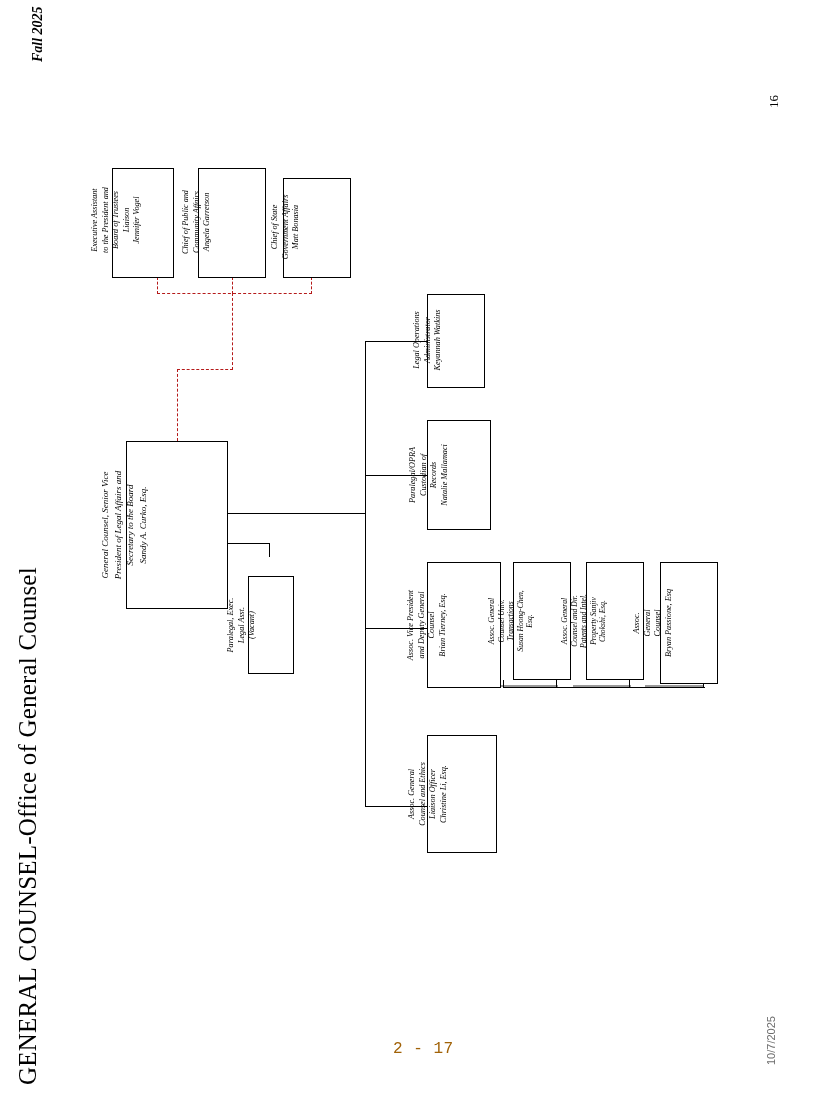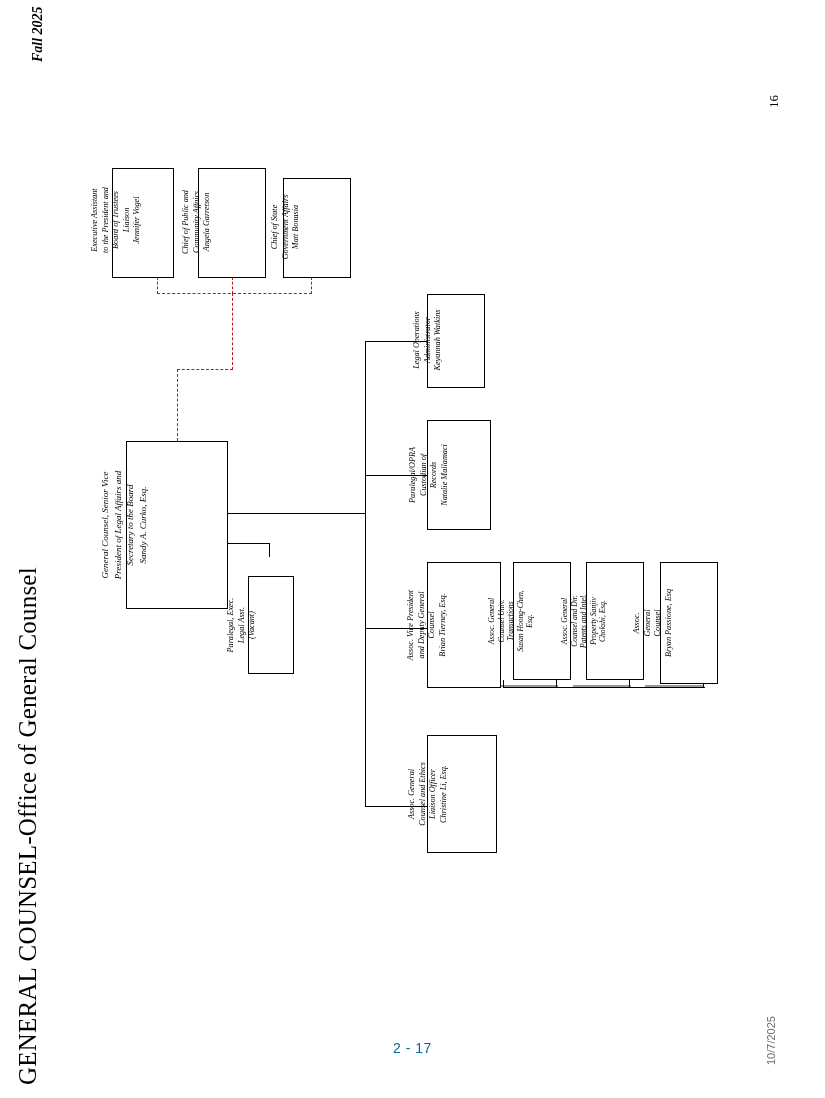--- a/index.html
+++ b/index.html
@@ -44,23 +44,23 @@
     font-size: 13px;
     font-family: "Liberation Serif", serif;
   }
   #print-date {
     font-size: 11px;
     font-family: "Liberation Sans", sans-serif;
     color: #6d6d6d;
   }
   #slide-number {
     position: absolute;
-    font-size: 14px;
-    font-family: Liberation Sans, sans-serif;
-    color: #0369a1;
+    font-size: 16px;
+    font-family: Liberation Mono, monospace;
+    color: #a16207;
     letter-spacing: 0.5px;
   }
 
   
   .node {
     position: absolute;
     box-sizing: border-box;
     border: 1.2px solid #000000;
     background: #ffffff;
     z-index: 5;

